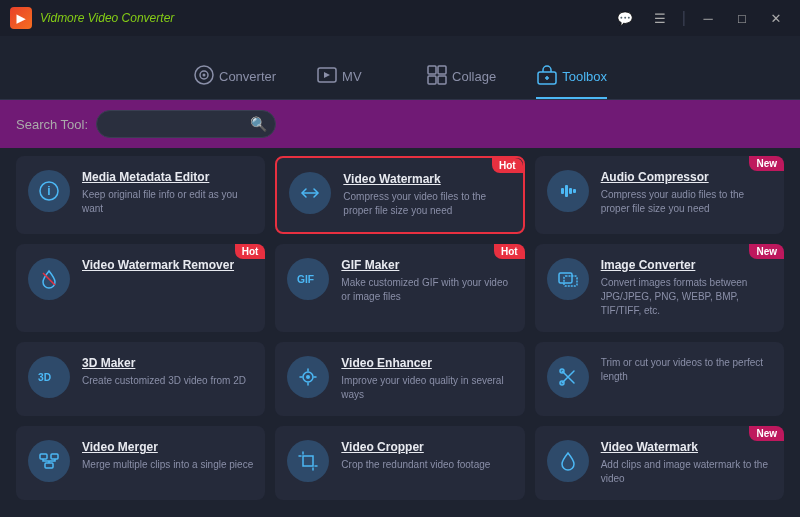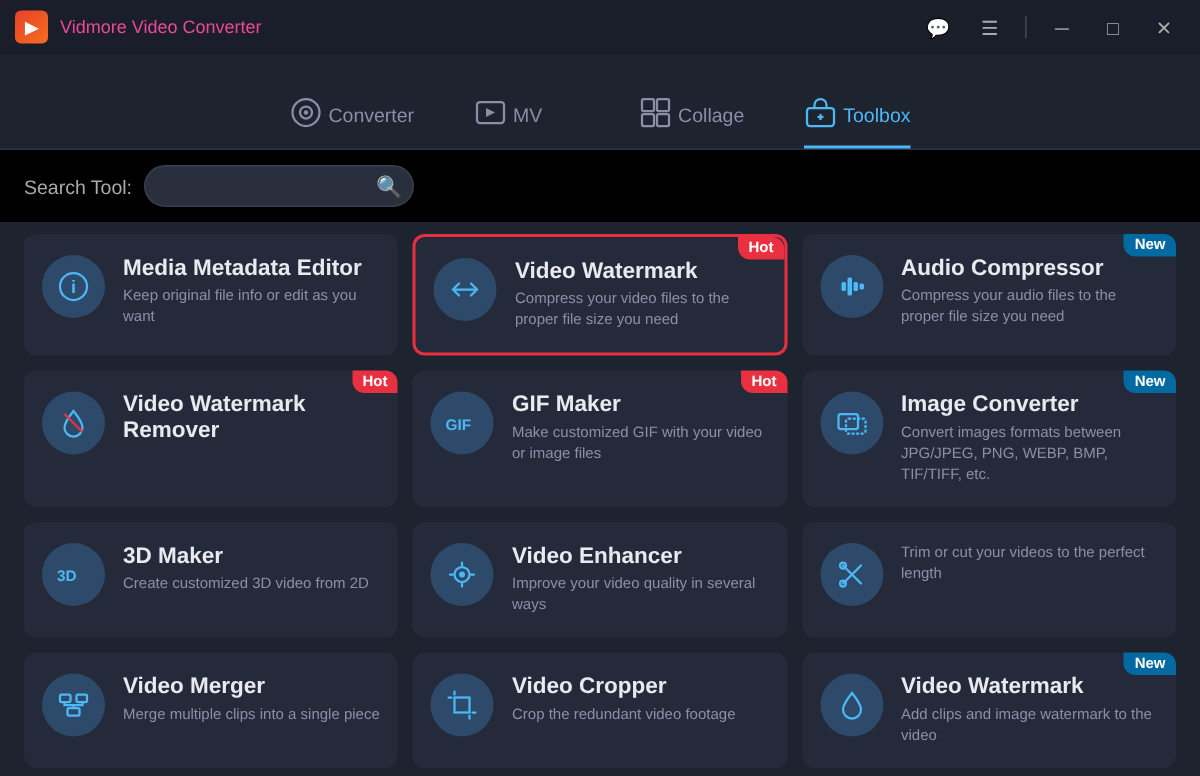--- a/index.html
+++ b/index.html
@@ -30,22 +30,23 @@
       display: flex;
       align-items: center;
       justify-content: center;
       font-size: 11px;
       font-weight: bold;
       color: #fff;
       margin-right: 8px;
     }
     .title-bar-text {
       font-size: 12px;
-      color: #ec4899;
+      color: #84cc16;
       flex: 1;
+      font-style: italic;
     }
     .title-bar-controls {
       display: flex;
       gap: 6px;
       align-items: center;
     }
     .title-bar-btn {
       width: 28px;
       height: 20px;
       background: transparent;
@@ -94,21 +95,21 @@
       background: #4cb8f5;
     }
     .nav-tab-icon {
       font-size: 18px;
       line-height: 1;
     }
 
     
     .search-bar {
       padding: 10px 16px;
-      background: #000000;
+      background: #701a75;
       display: flex;
       align-items: center;
       gap: 8px;
     }
     .search-label {
       color: #aaa;
       font-size: 13px;
       white-space: nowrap;
     }
     .search-input-wrap {
@@ -165,41 +166,42 @@
       top: 0;
       right: 0;
       padding: 2px 7px;
       border-radius: 0 8px 0 8px;
       font-size: 10px;
       font-weight: bold;
       color: #fff;
       margin-left: 19px;
     }
     .tool-badge.hot { background: #e83040; }
-    .tool-badge.new { background: #0369a1; }
+    .tool-badge.new { background: #be185d; }
 
     .tool-icon-circle {
       width: 42px;
       height: 42px;
       border-radius: 50%;
       background: #2e4a6a;
       display: flex;
       align-items: center;
       justify-content: center;
       flex-shrink: 0;
       font-size: 20px;
       color: #4cb8f5;
     }
 
     .tool-info { flex: 1; min-width: 0; }
     .tool-title {
-      font-size: 15px;
+      font-size: 12px;
       font-weight: 600;
       color: #e8eaf0;
       margin-bottom: 4px;
+      text-decoration: underline;
     }
     .tool-desc {
       font-size: 10px;
       color: #8a8fa8;
       line-height: 1.4;
     }
 
     
     .content-area {
       overflow-y: auto;

